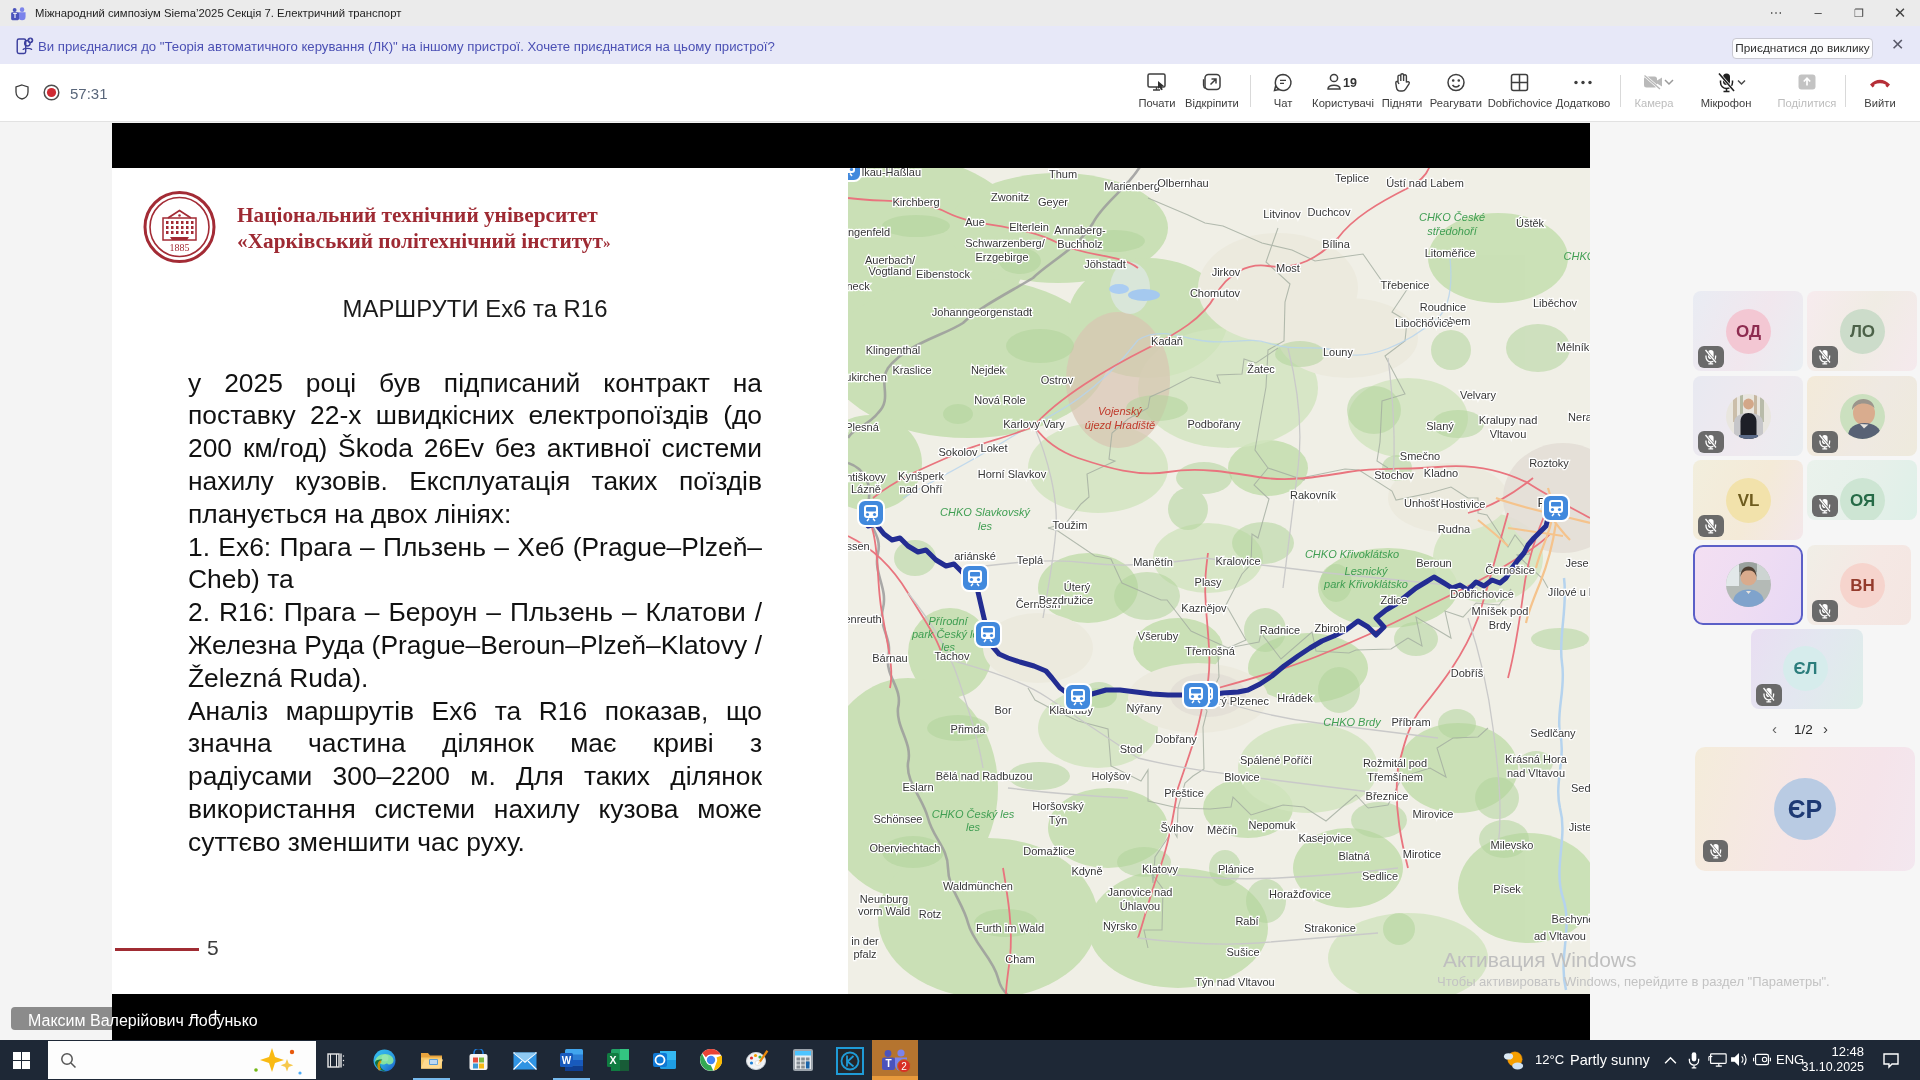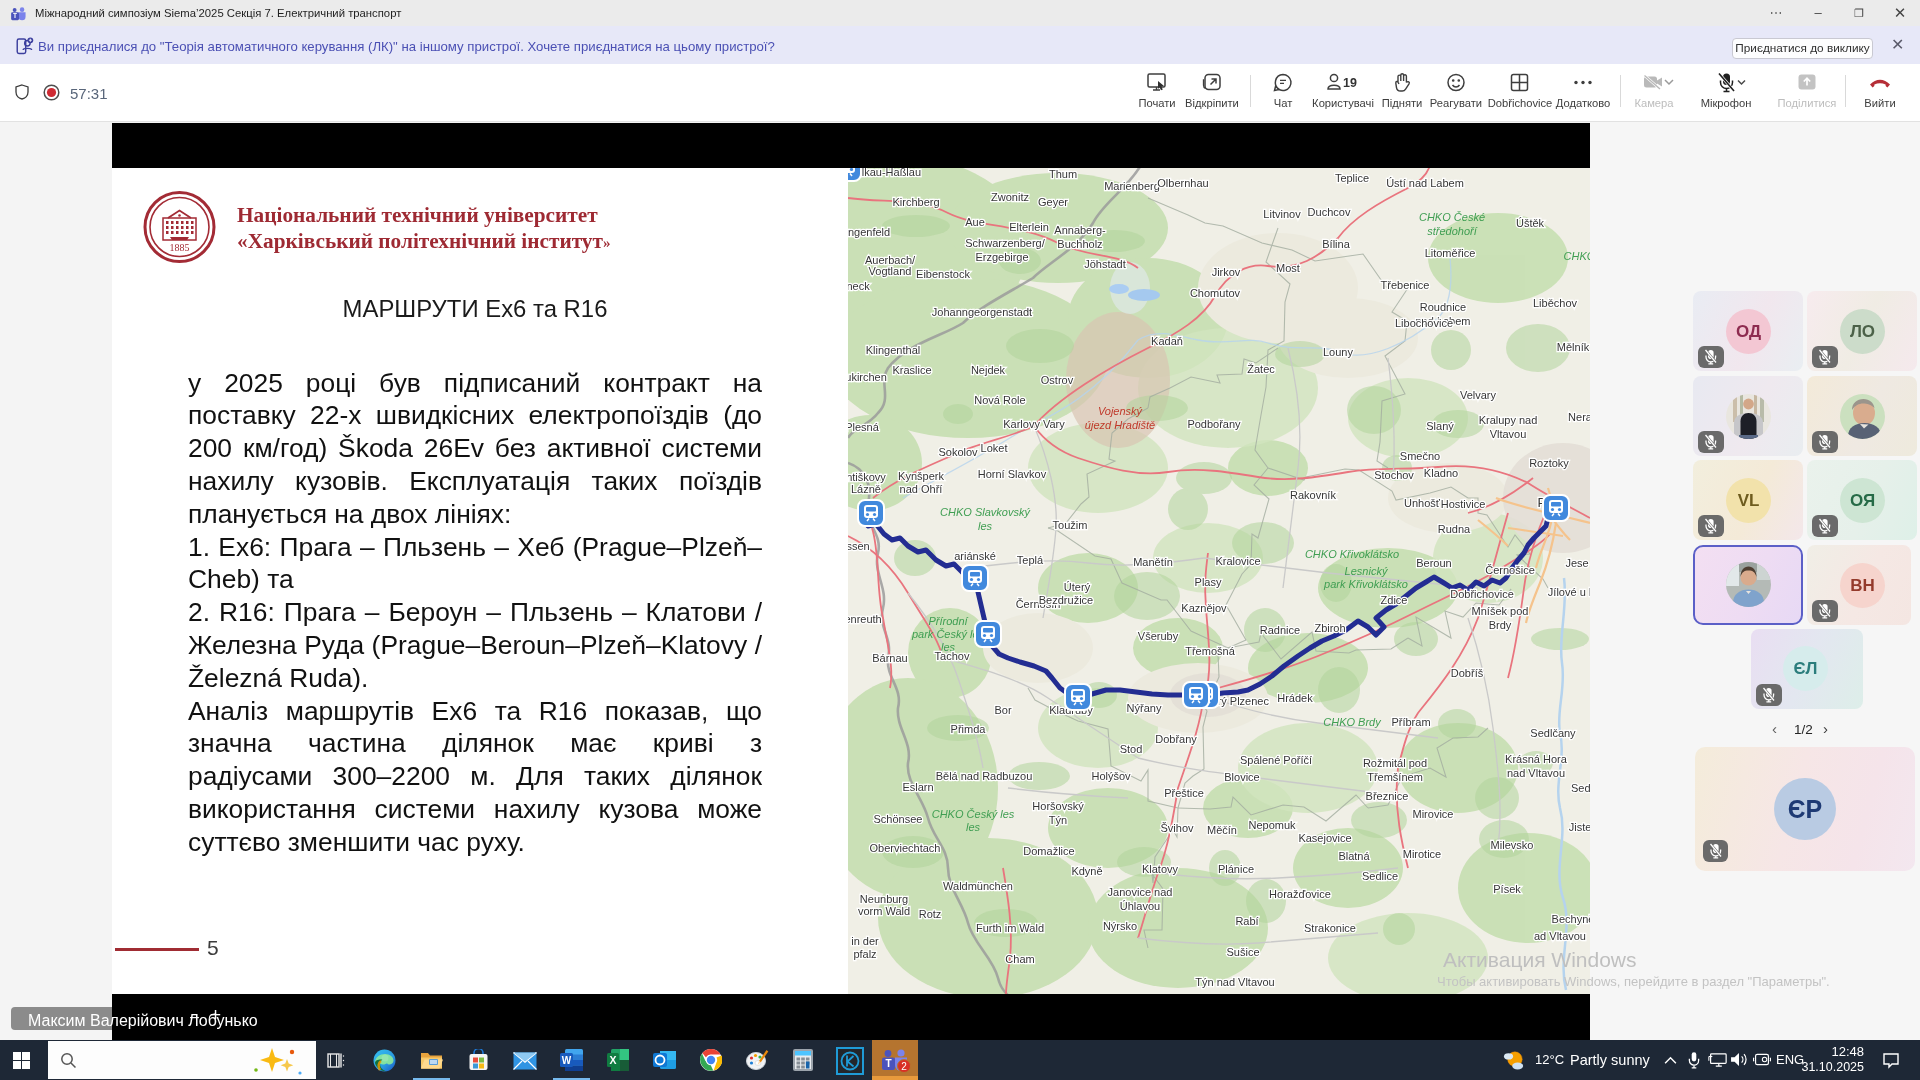--- a/index.html
+++ b/index.html
@@ -674,21 +674,21 @@
 </div>
 
 <div class="abs tile" style="left:1693px; top:460px; width:110px; height:80px; background:linear-gradient(115deg,#f2eedd,#f4ead8 55%,#f3e7ea);">
   <div class="init" style="position:absolute; left:33px; top:18px; width:45px; height:45px; background:#f2e2ab; color:#6e5c1e; font-size:17px;">VL</div>
   <div class="micbadge">
       <svg width="16" height="16" viewBox="0 0 16 16">
         <use href="#micoff"></use>
       </svg>
     </div>
 </div>
-<div class="abs tile" style="left:1807px; top:460px; width:110px; height:80px; background:linear-gradient(115deg,#eaf2ec,#e6f0ea 55%,#def0e8);">
+<div class="abs tile" style="left:1807px; top:460px; width:110px; height:60px; background:linear-gradient(115deg,#eaf2ec,#e6f0ea 55%,#def0e8);">
   <div class="init" style="position:absolute; left:33px; top:18px; width:45px; height:45px; background:#cde5d3; color:#266b47; font-size:17px;">ОЯ</div>
   <div class="micbadge">
       <svg width="16" height="16" viewBox="0 0 16 16">
         <use href="#micoff"></use>
       </svg>
     </div>
 </div>
 
 <div class="abs tile" style="left:1693px; top:545px; width:110px; height:80px; background:linear-gradient(115deg,#f3dff2,#eedcf3 55%,#e7d9f5); border:2.5px solid #5b5fc7; border-radius:10px;">
   <svg style="position:absolute; left:31px; top:15px;" width="45" height="45" viewBox="0 0 45 45">

